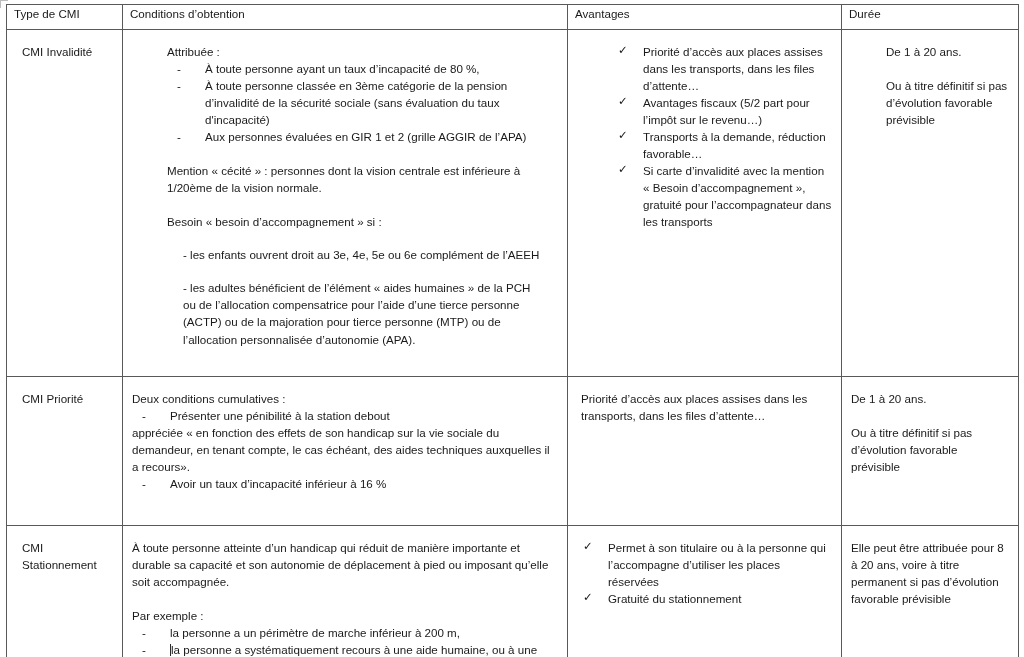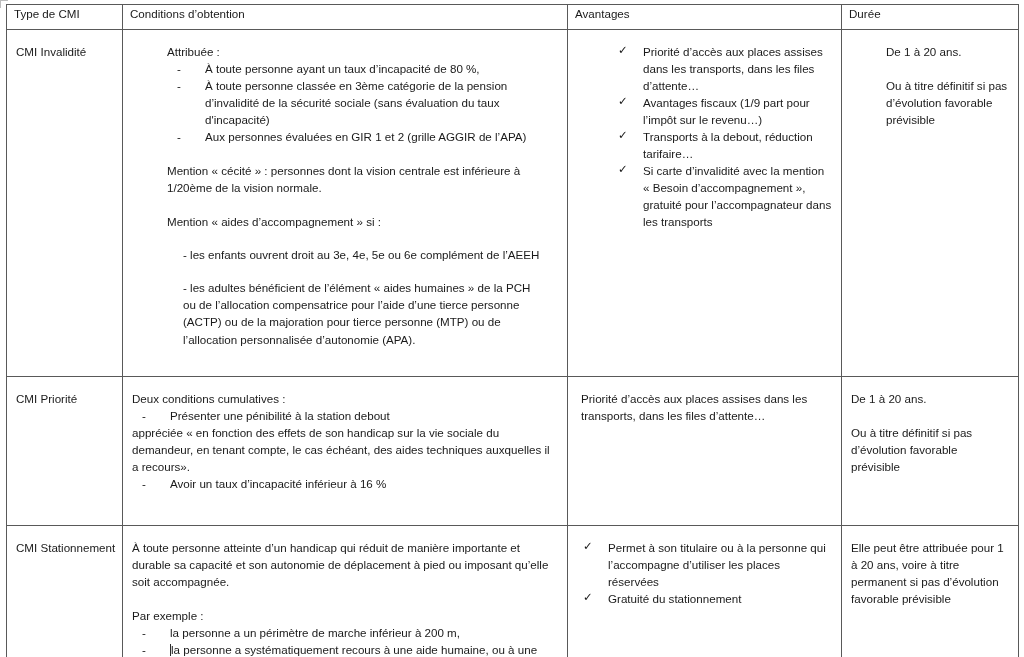--- a/index.html
+++ b/index.html
@@ -70,21 +70,21 @@
     line-height: 1.2;
     vertical-align: top;
     margin-left: 48px;
   }
 
   
   tr.body td {
     padding: 13px 9px 12px 9px;
   }
   tr.body td.col-type {
-    padding-left: 9px;
+    padding-left: 15px;
     padding-right: 4px;
   }
 
   
   tr.r1 td { height: 305px; padding-left: 44px; }
   tr.r2 td { height: 123px; }
   tr.r3 td { height: 158px; }
 
   
   .p {
@@ -204,39 +204,39 @@
 
           <div class="spacer"></div>
 
           <div class="p">
             <span class="u">Mention « cécité »</span><span> : personnes dont la vision centrale est inférieure à 1/20ème de la vision normale.</span>
           </div>
 
           <div class="spacer"></div>
 
           <div class="p">
-            <span class="u">Mention « aides d’accompagnement »</span><span> si :</span>
+            <span class="u">Besoin « besoin d’accompagnement »</span><span> si :</span>
           </div>
           <div class="dashline">- les enfants ouvrent droit au 3e, 4e, 5e ou 6e complément de l’AEEH</div>
           <div class="dashline">- les adultes bénéficient de l’élément « aides humaines » de la PCH ou de l’allocation compensatrice pour l’aide d’une tierce personne (ACTP) ou de la majoration pour tierce personne (MTP) ou de l’allocation personnalisée d’autonomie (APA).</div>
         </td>
 
         <td class="col-adv">
           <ul class="check">
             <li>
               <span class="bullet">✓</span>
               <span>Priorité d’accès aux places assises dans les transports, dans les files d’attente…</span>
             </li>
             <li>
               <span class="bullet">✓</span>
-              <span>Avantages fiscaux (1/9 part pour l’impôt sur le revenu…)</span>
-            </li>
-            <li>
-              <span class="bullet">✓</span>
-              <span>Transports à la debout, réduction tarifaire…</span>
+              <span>Avantages fiscaux (5/2 part pour l’impôt sur le revenu…)</span>
+            </li>
+            <li>
+              <span class="bullet">✓</span>
+              <span>Transports à la demande, réduction favorable…</span>
             </li>
             <li>
               <span class="bullet">✓</span>
               <span>Si carte d’invalidité avec la mention « Besoin d’accompagnement », gratuité pour l’accompagnateur dans les transports</span>
             </li>
           </ul>
         </td>
 
         <td class="col-duree">
           <div class="p">De 1 à 20 ans.</div>
@@ -310,19 +310,19 @@
               <span>Permet à son titulaire ou à la personne qui l’accompagne d’utiliser les places réservées</span>
             </li>
             <li>
               <span class="bullet">✓</span>
               <span>Gratuité du stationnement</span>
             </li>
           </ul>
         </td>
 
         <td class="col-duree">
-          <div class="p">Elle peut être attribuée pour 1 à 20 ans, voire à titre permanent si pas d’évolution favorable prévisible</div>
+          <div class="p">Elle peut être attribuée pour 8 à 20 ans, voire à titre permanent si pas d’évolution favorable prévisible</div>
         </td>
       </tr>
 
     </tbody>
   </table>
 </div>
 
 </body></html>

